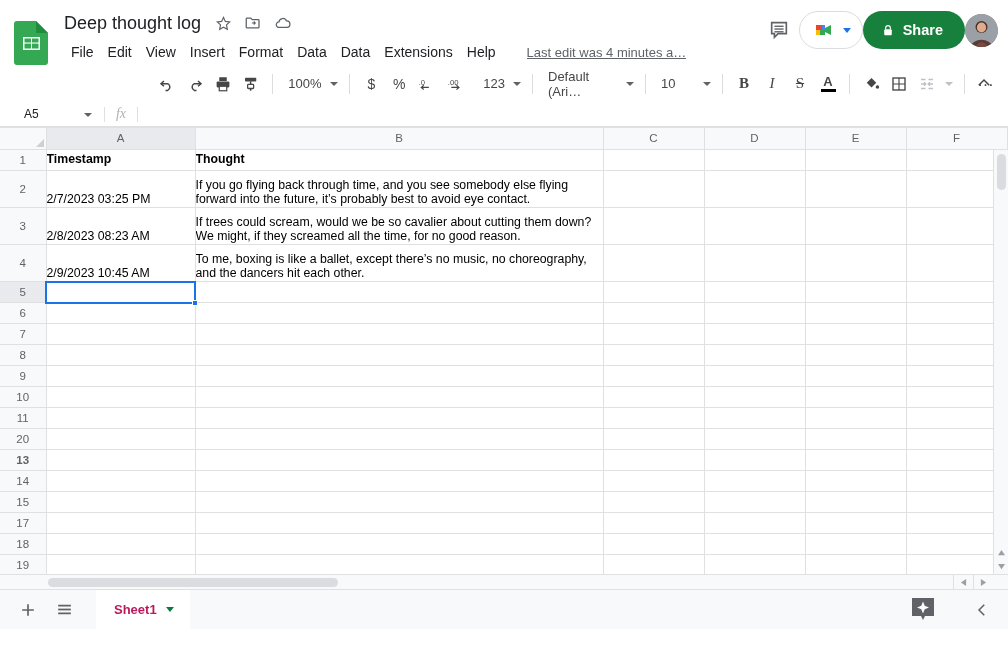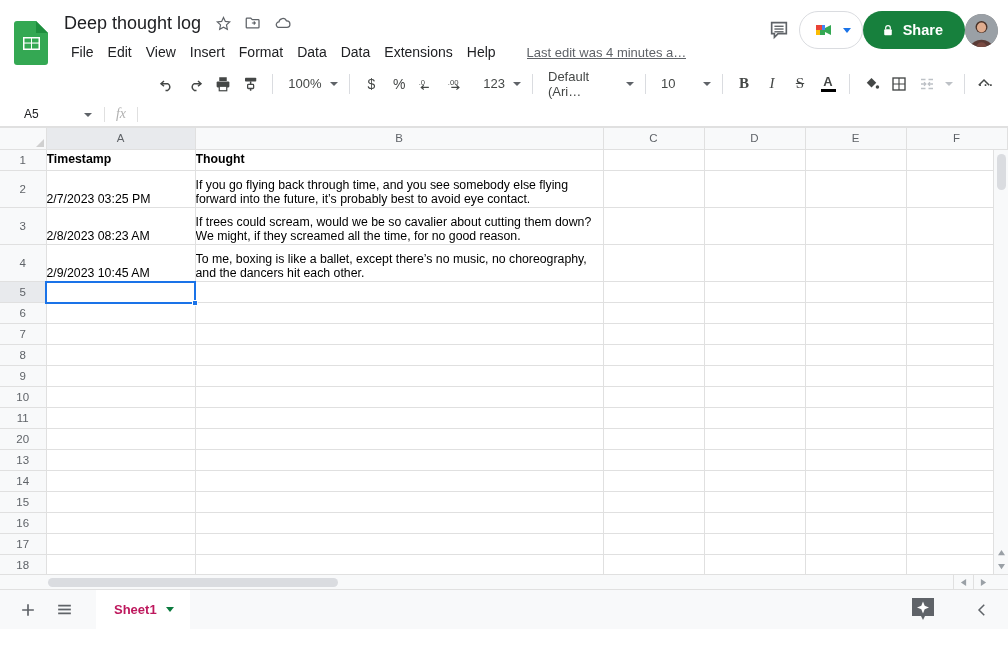--- a/index.html
+++ b/index.html
@@ -753,49 +753,40 @@
         </tr>
         <tr style="height: 21px;">
           <td class="rowhead">20</td>
           <td class="cell"></td>
           <td class="cell"></td>
           <td class="cell"></td>
           <td class="cell"></td>
           <td class="cell"></td>
           <td class="cell"></td>
         </tr>
-        <tr style="height: 21px;">
+        <tr style="height: 21px; font-weight: bold;">
           <td class="rowhead">13</td>
           <td class="cell"></td>
           <td class="cell"></td>
           <td class="cell"></td>
           <td class="cell"></td>
           <td class="cell"></td>
           <td class="cell"></td>
         </tr>
         <tr style="height: 21px;">
           <td class="rowhead">14</td>
           <td class="cell"></td>
           <td class="cell"></td>
           <td class="cell"></td>
           <td class="cell"></td>
           <td class="cell"></td>
           <td class="cell"></td>
         </tr>
         <tr style="height: 21px;">
           <td class="rowhead">15</td>
-          <td class="cell"></td>
-          <td class="cell"></td>
-          <td class="cell"></td>
-          <td class="cell"></td>
-          <td class="cell"></td>
-          <td class="cell"></td>
-        </tr>
-        <tr style="height: 21px;">
-          <td class="rowhead">16</td>
           <td class="cell"></td>
           <td class="cell"></td>
           <td class="cell"></td>
           <td class="cell"></td>
           <td class="cell"></td>
           <td class="cell"></td>
         </tr>
         <tr style="height: 21px;">
           <td class="rowhead">17</td>
           <td class="cell"></td>

